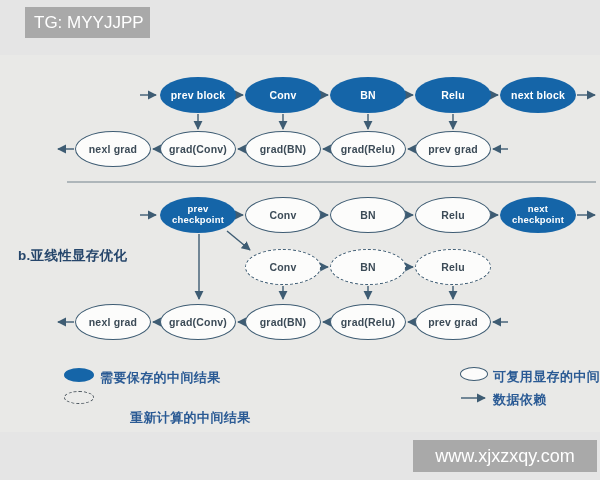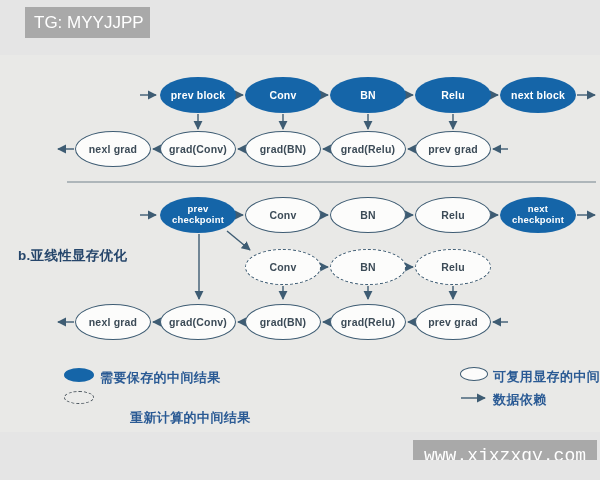--- a/index.html
+++ b/index.html
@@ -10,22 +10,22 @@
   .panel {
     position:absolute; left:0; top:55px; width:600px; height:377px;
     background:#e9e9e7;
   }
   .watermark {
     position:absolute; background:#a9a9a9; color:#ffffff;
     white-space:nowrap; overflow:hidden;
   }
   .wm-top { left:25px; top:7px; width:125px; height:31px;
     font-size:17px; line-height:31px; padding-left:9px; box-sizing:border-box; }
-  .wm-bottom { left:413px; top:440px; width:184px; height:20px;
-    font-size:18px; line-height:32px; text-align:center;font-family:Liberation Mono, monospace; }
+  .wm-bottom { left:413px; top:440px; width:184px; height:32px;
+    font-size:18px; line-height:32px; text-align:center; }
   .section-label {
     position:absolute; color:#26466b; font-size:13.5px; font-weight:700;
     letter-spacing:0.3px;
   }
   .node {
     position:absolute; width:76px; height:36px; border-radius:50%;
     display:flex; align-items:center; justify-content:center; text-align:center;
     font-size:10.5px; font-weight:700; box-sizing:border-box; letter-spacing:0.2px;
   }
   .node.filled { background:#1565a8; color:#ffffff;text-align:center; }

